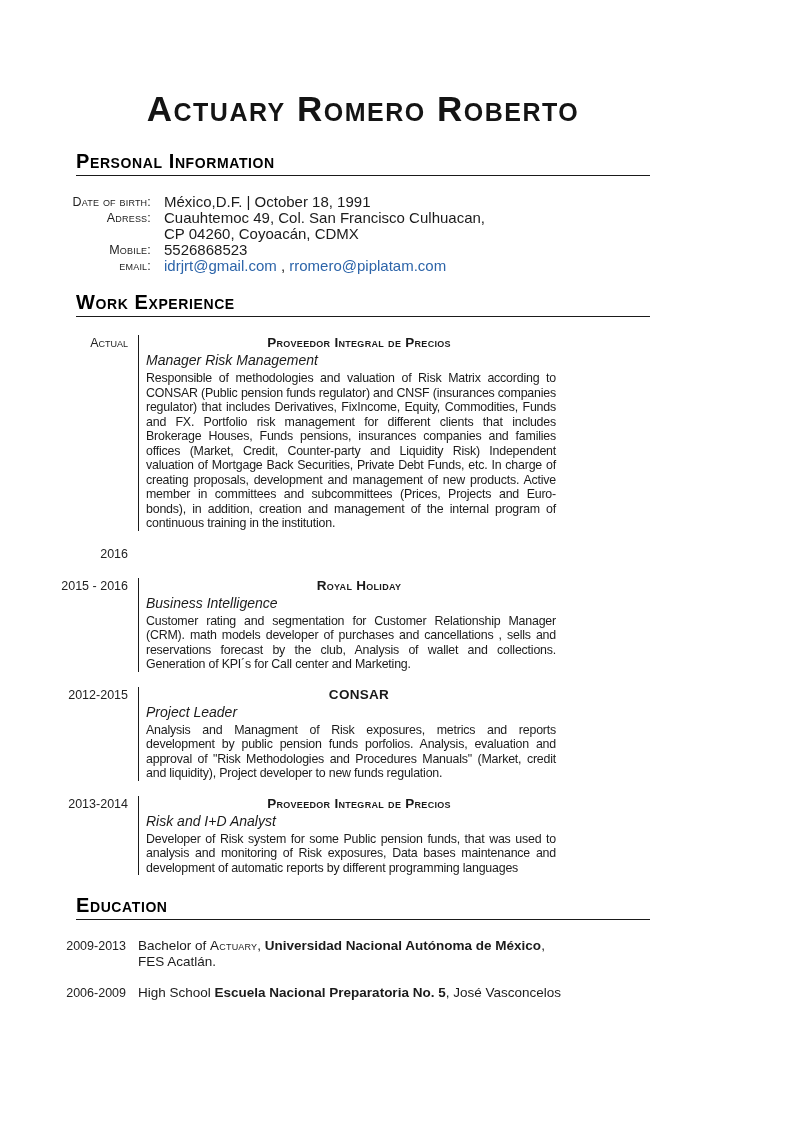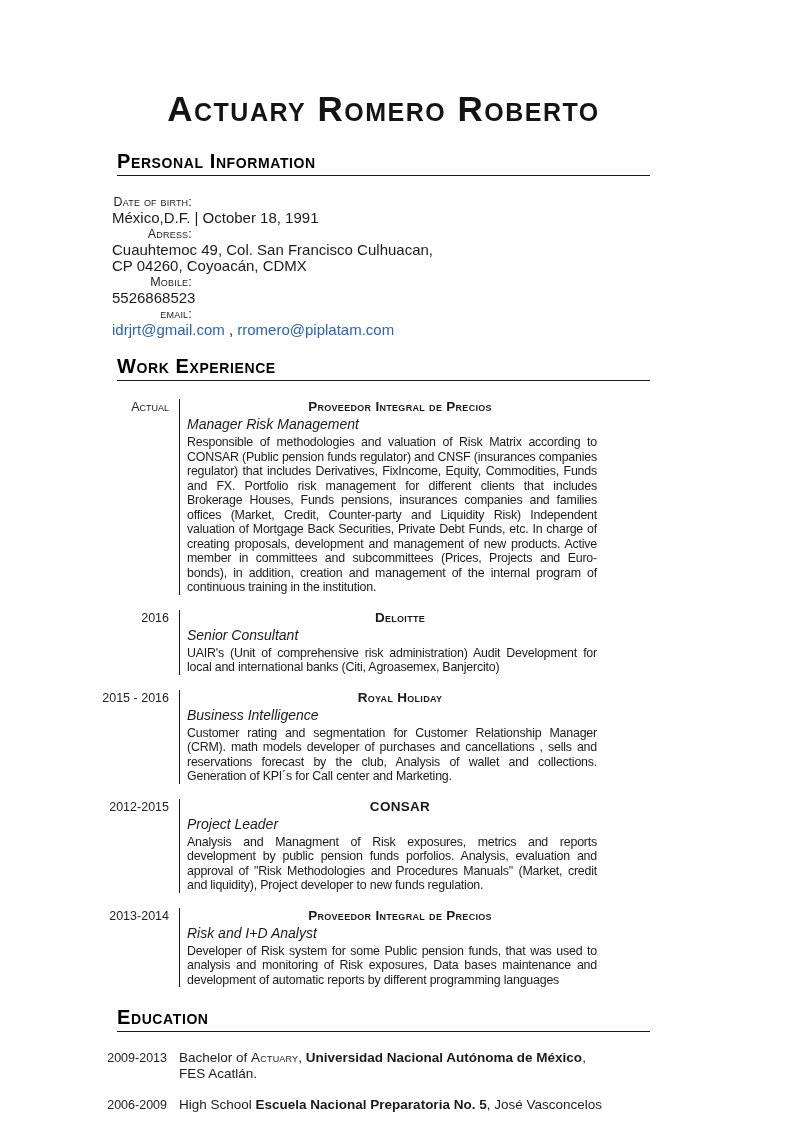--- a/index.html
+++ b/index.html
@@ -1,21 +1,21 @@
 <!DOCTYPE html>
 <html><head>
 <meta charset="utf-8">
 <style>
   html, body { margin: 0; padding: 0; background: #ffffff; }
   .page {
     position: relative;
     width: 794px;
     height: 1123px;
     box-sizing: border-box;
-    padding: 90px 126px 0 99px;
+    padding: 90px 126px 0 58px;
     background: #ffffff;
     font-family: "Liberation Sans", sans-serif;
     color: #1b1b1b;
     overflow: hidden;
   }
   .sc { font-variant: small-caps; }
 
   
   .cv-title {
     margin: 0;
@@ -39,21 +39,21 @@
     font-weight: 600;
     font-variant: small-caps;
     letter-spacing: 0.6px;
     color: #000000;
     padding-bottom: 4px;
     border-bottom: 1.5px solid #1a1a1a;
   }
 
   
   .pi-rows { margin-top: 7px; }
-  .pi-row { display: flex; line-height: 16px; flex-direction: column; }
+  .pi-row { display: flex; line-height: 16px; }
   .pi-label {
     width: 93px;
     flex: none;
     text-align: right;
     font-variant: small-caps;
     font-size: 12.5px;
     letter-spacing: 0.2px;
     color: #222;
   }
   .pi-value { margin-left: 13px; font-size: 15px; color: #1b1b1b; }
@@ -157,25 +157,20 @@
         <div class="entry-period">Actual</div>
         <div class="entry-body">
           <div class="entry-company">Proveedor Integral de Precios</div>
           <div class="entry-role">Manager Risk Management</div>
           <p class="entry-desc">Responsible of methodologies and valuation of Risk Matrix according to CONSAR (Public pension funds regulator) and CNSF (insurances companies regulator) that includes Derivatives, FixIncome, Equity, Commodities, Funds and FX. Portfolio risk management for different clients that includes Brokerage Houses, Funds pensions, insurances companies and families offices (Market, Credit, Counter-party and Liquidity Risk) Independent valuation of Mortgage Back Securities, Private Debt Funds, etc. In charge of creating proposals, development and management of new products. Active member in committees and subcommittees (Prices, Projects and Euro-bonds), in addition, creation and management of the internal program of continuous training in the institution.</p>
         </div>
       </div>
 
       <div class="entry">
         <div class="entry-period">2016</div>
-        <div class="entry-body">
-          <div class="entry-company">Deloitte</div>
-          <div class="entry-role">Senior Consultant</div>
-          <p class="entry-desc">UAIR's (Unit of comprehensive risk administration) Audit Development for local and international banks (Citi, Agroasemex, Banjercito)</p>
-        </div>
       </div>
 
       <div class="entry">
         <div class="entry-period">2015 - 2016</div>
         <div class="entry-body">
           <div class="entry-company">Royal Holiday</div>
           <div class="entry-role">Business Intelligence</div>
           <p class="entry-desc">Customer rating and segmentation for Customer Relationship Manager (CRM). math models developer of purchases and cancellations , sells and reservations forecast by the club, Analysis of wallet and collections. Generation of KPI´s for Call center and Marketing.</p>
         </div>
       </div>

